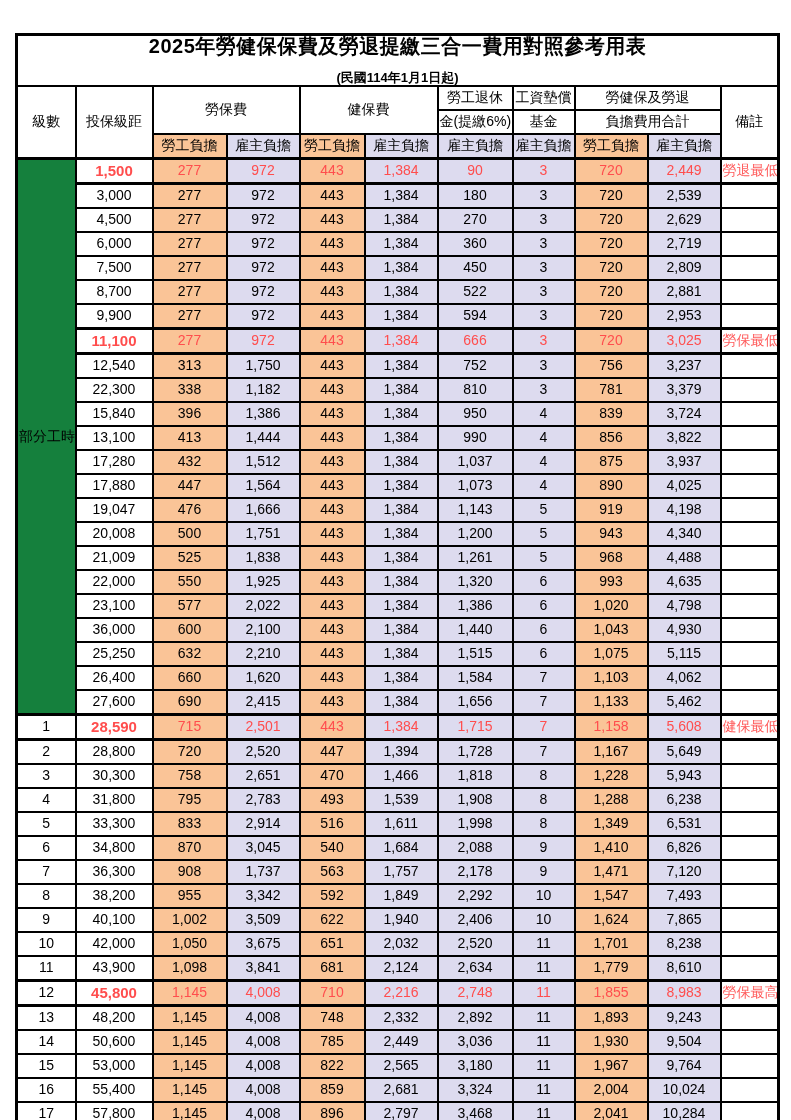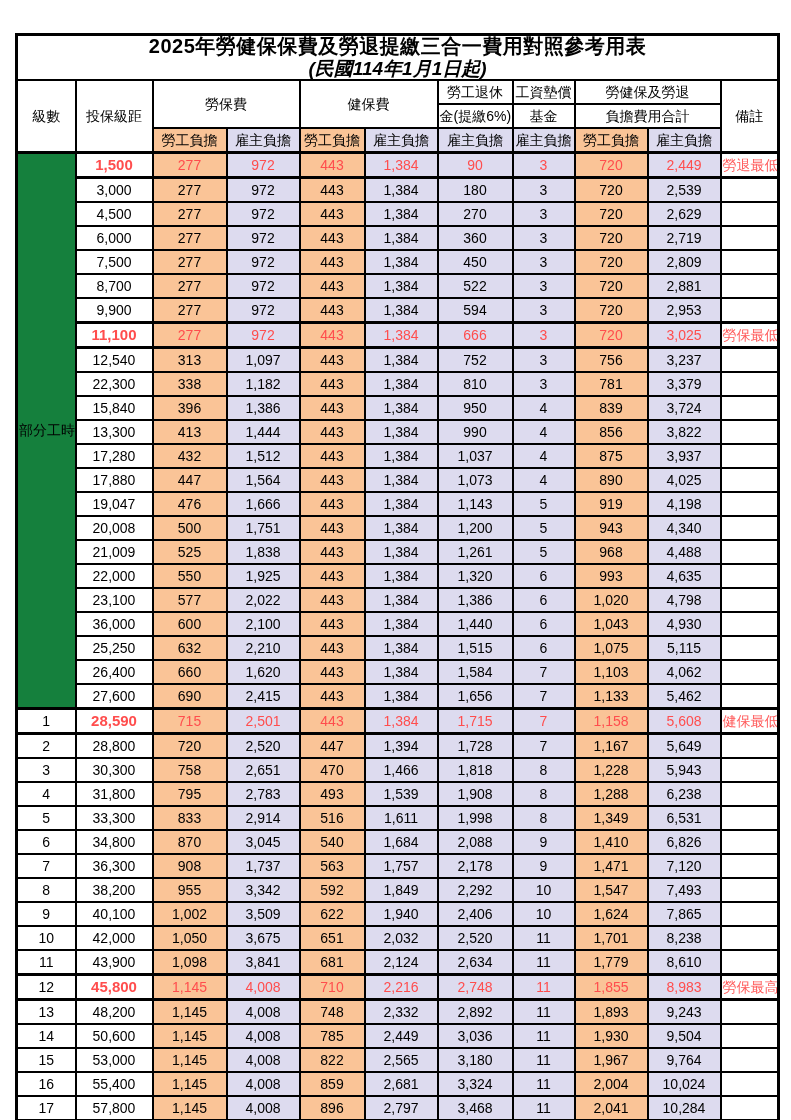--- a/index.html
+++ b/index.html
@@ -14,21 +14,21 @@
   }
   table.ref td{
     border:2px solid #000;
     height:22px;padding:0 1px;
     text-align:center;vertical-align:middle;
     font-size:14px;line-height:1.05;
     overflow:hidden;white-space:nowrap;
   }
   td.title-cell{height:54px;}
   .title-line{font-size:20px;font-weight:bold;letter-spacing:0.5px;}
-  .subtitle-line{font-size:19px;font-weight:bold;margin-top:2px;font-style:italic;}
+  .subtitle-line{font-size:13px;font-weight:bold;margin-top:14px;}
   td.hdr{height:18px;font-size:14px;background:#ffffff;}
   td.subhdr{height:18px;font-size:13px;}
   .c-emp{background:#FAC497;}
   .c-er{background:#DDDBEF;}
   .c-white{background:#ffffff;}
   .c-note{background:#ffffff;font-size:10.5px;color:#FF5A5A;letter-spacing:0;}
   tr.hl td{border-top-width:3px;border-bottom-width:3px;}
   tr.hl td.num, tr.hl td.c-emp, tr.hl td.c-er{color:#FF4D4D;}
   tr.hl td.bracket-b{font-weight:bold;font-size:15px;}
   td.grade-merged{font-size:13px;background:#15803d;}
@@ -177,21 +177,21 @@
           <td class="c-er">1,384</td>
           <td class="c-er">666</td>
           <td class="c-er">3</td>
           <td class="c-emp">720</td>
           <td class="c-er">3,025</td>
           <td class="c-note">勞保最低級距</td>
         </tr>
         <tr>
           <td class="c-white num">12,540</td>
           <td class="c-emp">313</td>
-          <td class="c-er">1,097</td>
+          <td class="c-er">1,750</td>
           <td class="c-emp">443</td>
           <td class="c-er">1,384</td>
           <td class="c-er">752</td>
           <td class="c-er">3</td>
           <td class="c-emp">756</td>
           <td class="c-er">3,237</td>
           <td class="c-note"></td>
         </tr>
         <tr>
           <td class="c-white num">22,300</td>
@@ -211,21 +211,21 @@
           <td class="c-er">1,386</td>
           <td class="c-emp">443</td>
           <td class="c-er">1,384</td>
           <td class="c-er">950</td>
           <td class="c-er">4</td>
           <td class="c-emp">839</td>
           <td class="c-er">3,724</td>
           <td class="c-note"></td>
         </tr>
         <tr>
-          <td class="c-white num">13,300</td>
+          <td class="c-white num">13,100</td>
           <td class="c-emp">413</td>
           <td class="c-er">1,444</td>
           <td class="c-emp">443</td>
           <td class="c-er">1,384</td>
           <td class="c-er">990</td>
           <td class="c-er">4</td>
           <td class="c-emp">856</td>
           <td class="c-er">3,822</td>
           <td class="c-note"></td>
         </tr>

